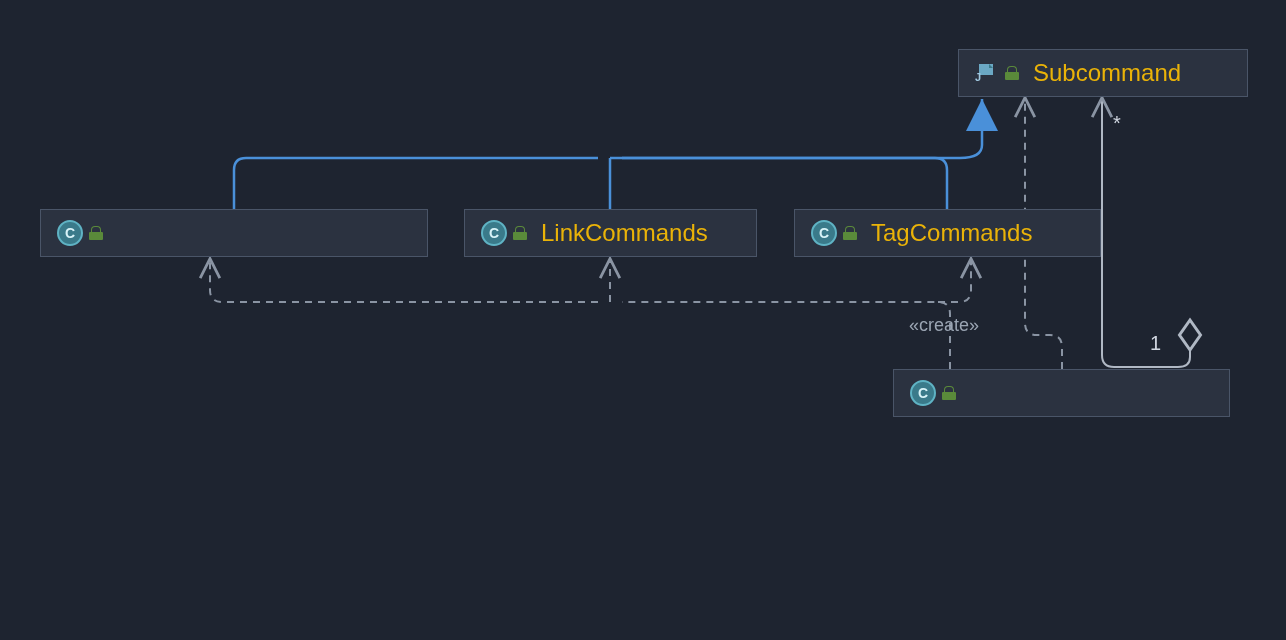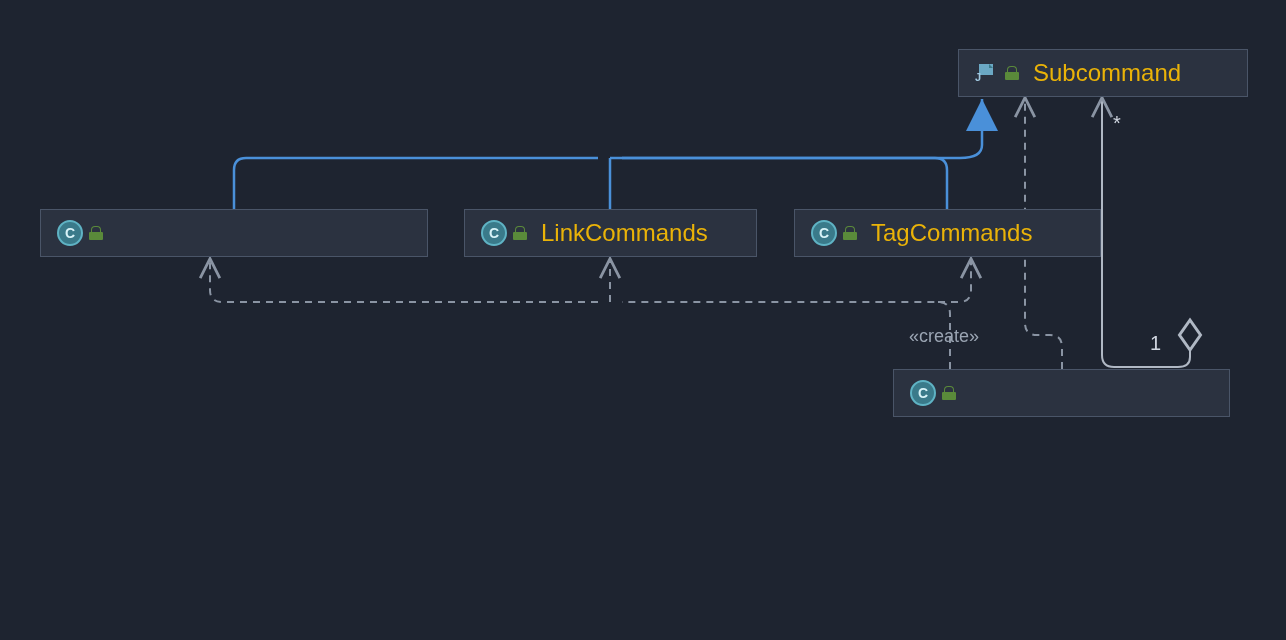--- a/index.html
+++ b/index.html
@@ -88,17 +88,17 @@
     <span class="label">TagCommands</span>
   </div>
 
   <div class="node" style="left:893px;top:369px;width:337px;height:48px;">
     <span class="icon-cluster">
       <span class="c-badge">C</span>
       <span class="lock-icon"></span>
     </span>
   </div>
 
-  <div class="stereo" style="left:909px;top:326px;">«create»</div>
+  <div class="stereo" style="left:909px;top:315px;">«create»</div>
   <div class="mult" style="left:1113px;top:112px;">*</div>
   <div class="mult" style="left:1150px;top:332px;">1</div>
 
 </div>
 
 </body></html>

